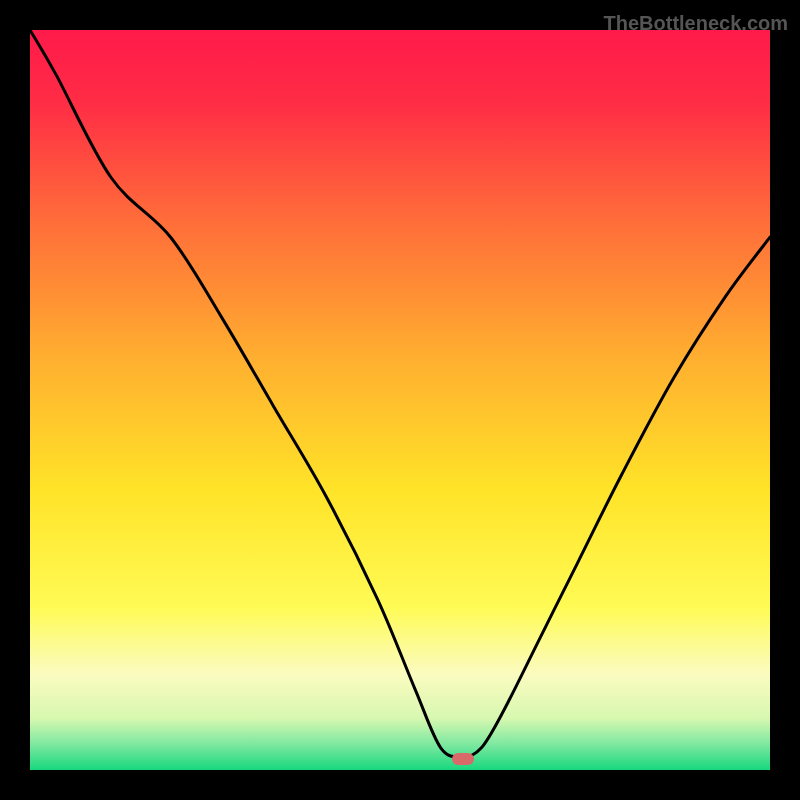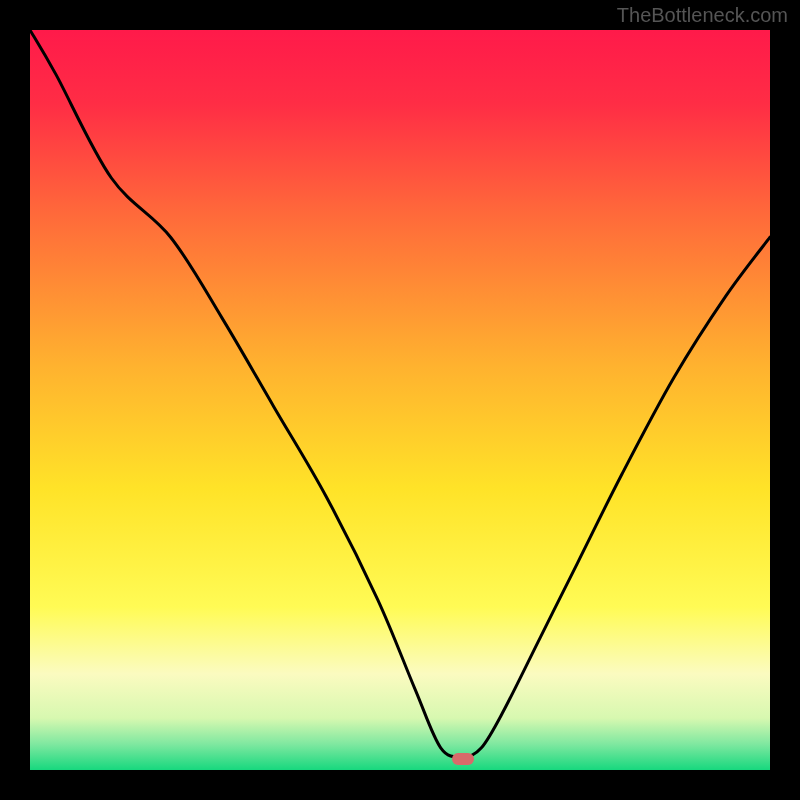--- a/index.html
+++ b/index.html
@@ -6,25 +6,25 @@
     margin: 0;
     padding: 0;
     width: 800px;
     height: 800px;
     background: #000;
     position: relative;
     font-family: Arial, sans-serif;
   }
   .watermark {
     position: absolute;
-    top: 4px;
+    top: 12px;
     right: 12px;
     color: #555;
     font-size: 20px;
-    font-weight: 400;
+    font-weight: 700;
     z-index: 10;
   }
   .plot-frame {
     position: absolute;
     left: 30px;
     top: 30px;
     width: 740px;
     height: 740px;
     background: #000;
   }

